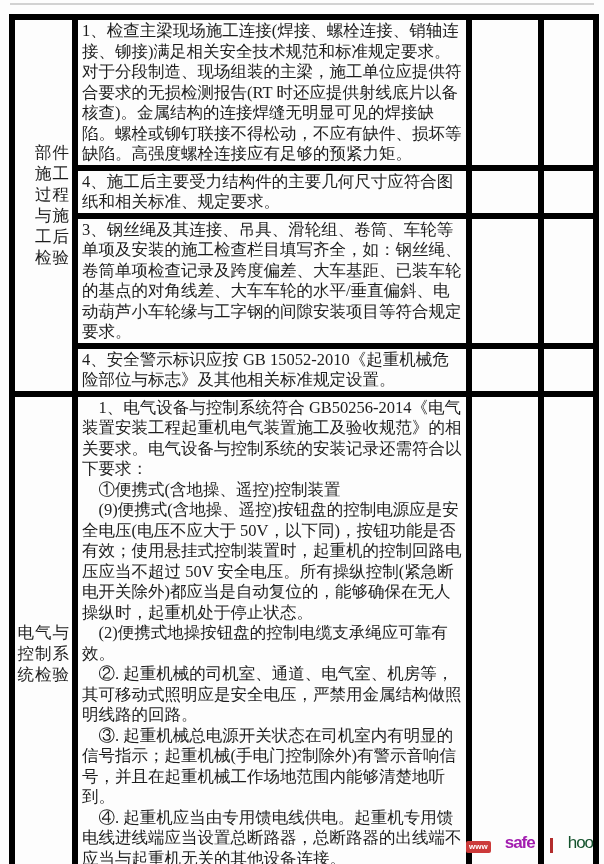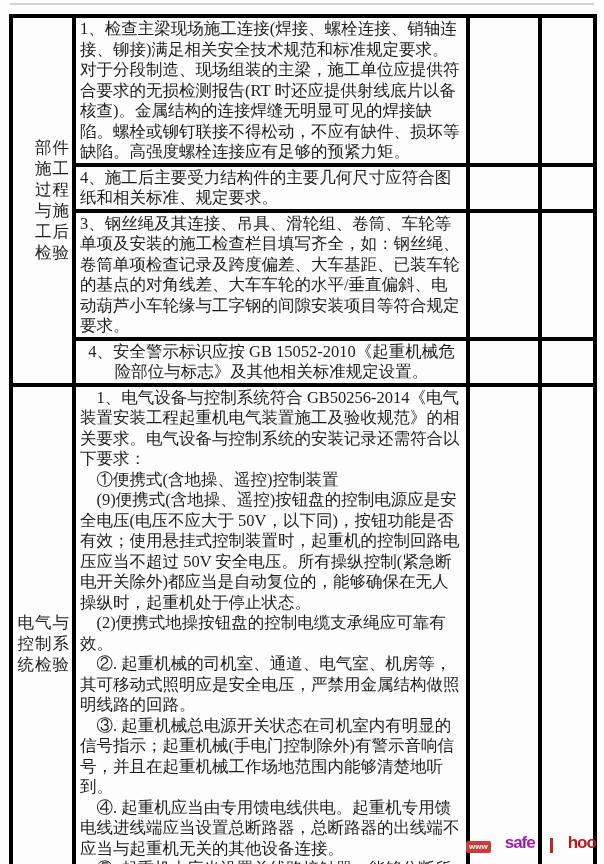--- a/index.html
+++ b/index.html
@@ -29,21 +29,21 @@
     position: absolute;
     left: 9px;
     top: 14px;
     width: 584px;
     border-collapse: collapse;
     table-layout: fixed;
     border: 2px solid #1b1b1b;
     color: #1d1d1d;
   }
   td {
-    border: 4px solid #000000;
+    border: 6px solid #000000;
     vertical-align: top;
     overflow: hidden;
     padding: 1px 3px 0 4px;
     font-size: 16.5px;
     line-height: 20.5px;
     margin-left: 32px;
   }
   td.label-cell {
     text-align: right;
     vertical-align: middle;
@@ -85,23 +85,23 @@
     letter-spacing: -1px;
   }
   .wm-divider {
     width: 3px;
     height: 15px;
     background: #b22c2c;
     margin: 0 1px;
   }
   .wm-hoo {
     font-family: "Liberation Sans", sans-serif;
-    font-weight: bold;
+    font-weight: normal;
     font-size: 17px;
-    color: #b91c1c;
+    color: #14532d;
     letter-spacing: -1px;
   }
 </style>
 </head>
 <body>
 
 <div class="page">
 
   <div class="scan-topline"></div>
 
@@ -132,21 +132,21 @@
       <td></td>
       <td></td>
     </tr>
 
     <tr style="height:104px;padding-left:46px;">
       <td colspan="2">3、钢丝绳及其连接、吊具、滑轮组、卷筒、车轮等单项及安装的施工检查栏目填写齐全，如：钢丝绳、卷筒单项检查记录及跨度偏差、大车基距、已装车轮的基点的对角线差、大车车轮的水平/垂直偏斜、电动葫芦小车轮缘与工字钢的间隙安装项目等符合规定要求。</td>
       <td></td>
       <td></td>
     </tr>
 
-    <tr style="height:46px;text-align:center;">
+    <tr style="height:46px;">
       <td colspan="2">4、安全警示标识应按 GB 15052-2010《起重机械危险部位与标志》及其他相关标准规定设置。</td>
       <td></td>
       <td></td>
     </tr>
 
     <tr style="height:437px;">
       <td class="label-cell">电气与
 控制系
 统检验</td>
       <td colspan="2" class="req-cell">

